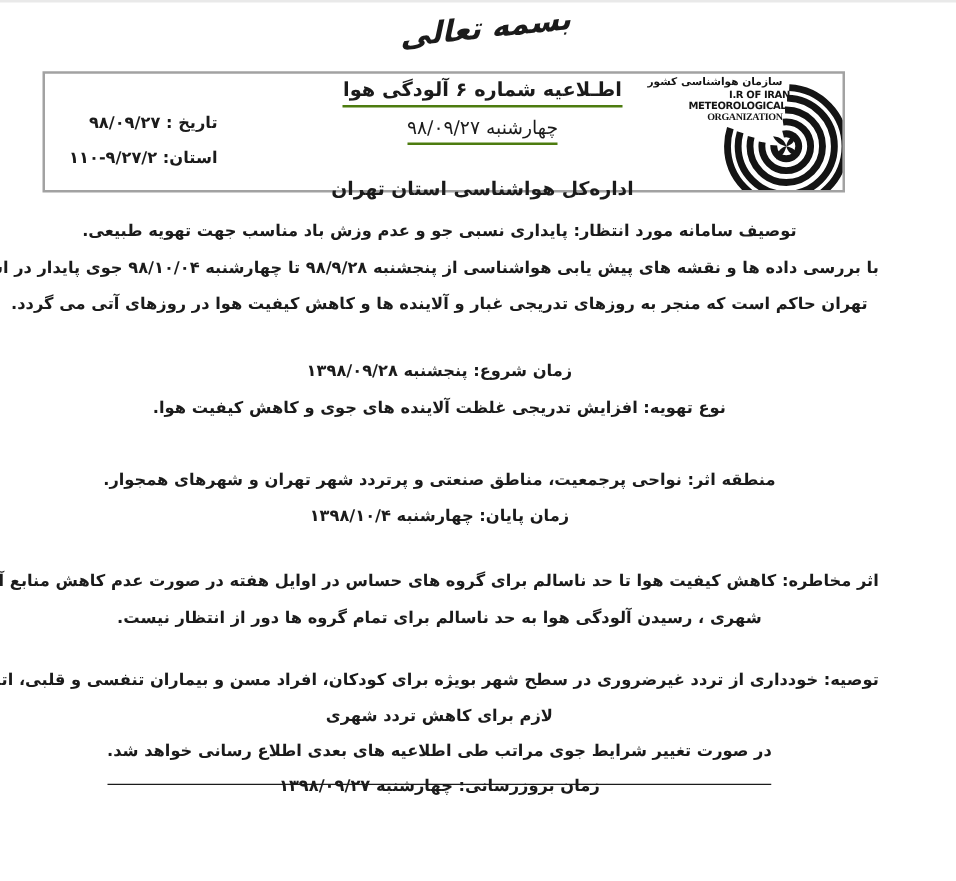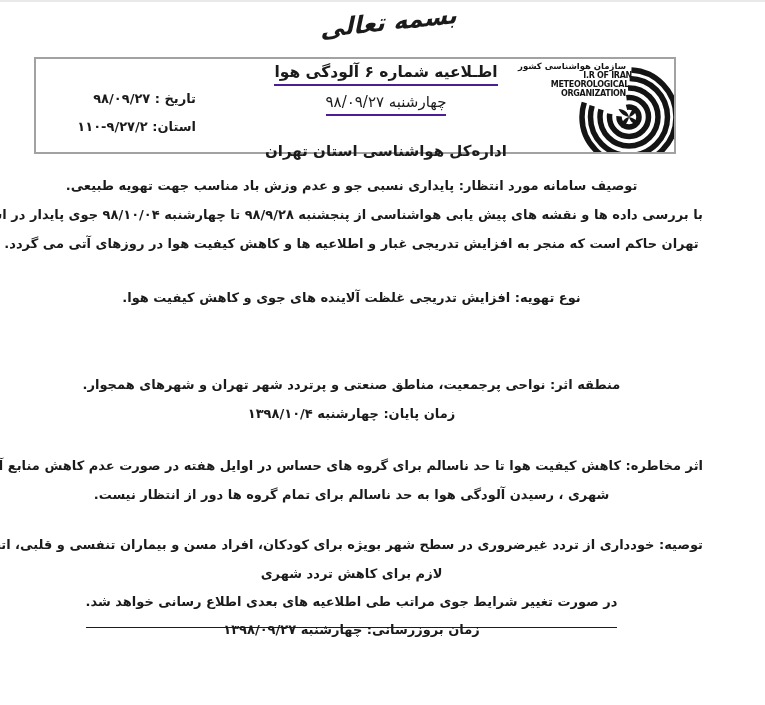--- a/index.html
+++ b/index.html
@@ -26,31 +26,31 @@
   
   .logo { position:absolute; top:0; right:0; width:170px; height:93px; }
   .logo svg { position:absolute; top:0; right:0; display:block; }
   .lt {
     position:absolute; font-weight:bold; white-space:nowrap;
     font-size:8px; letter-spacing:-0.3px; line-height:9px; color:#141414;
   }
   .lt-fa  { top:3px;  right:48px; font-size:8.5px; }
   .lt-en1 { top:12px; right:42px; }
   .lt-en2 { top:21px; right:45px; }
-  .lt-en3 { top:30px; right:48px; }
+  .lt-en3 { top:30px; right:48px;font-family:Liberation Serif, serif; }
 
   
   .head-center { position:absolute; top:0; left:180px; width:340px; text-align:center; }
   .h-title { margin-top:3px;  font-size:15.5px; font-weight:bold; line-height:20px; }
   .h-sub   { margin-top:6px;  font-size:15px;   font-weight:normal; line-height:20px; }
   .h-org   { margin-top:25px;  font-size:15px;   font-weight:bold; line-height:20px; }
-  .ul { border-bottom:2px solid #4c1d95; padding-bottom:2px; display:inline-block; }
+  .ul { border-bottom:2px solid #4d7c0f; padding-bottom:2px; display:inline-block; }
 
   
-  .head-left { position:absolute; top:26px; left:22px; width:138px; }
+  .head-left { position:absolute; top:26px; left:0; width:138px; }
   .meta-line { line-height:28px; font-size:13px; font-weight:bold; white-space:nowrap; text-align:right; }
 
   
   .grp { position:absolute; right:62px; left:0; text-align:center; }
   .ln  { line-height:29px; font-size:13px; font-weight:bold; white-space:nowrap; }
   .ul2 { border-bottom:1.5px solid #1b1b1b; padding-bottom:18px; }
 
   .g-desc   { top:171px; }
   .g-start  { top:283px; }
   .g-region { top:370px; }
@@ -106,24 +106,25 @@
       <div class="meta-line">
         <span>استان:</span>
         <span dir="ltr">۱۱۰-۹/۲۷/۲</span>
       </div>
     </div>
   </div>
 
   <div class="grp g-desc">
     <div class="ln">توصیف سامانه مورد انتظار: پایداری نسبی جو و عدم وزش باد مناسب جهت تهویه طبیعی.</div>
     <div class="ln">با بررسی داده ها و نقشه های پیش یابی هواشناسی از پنجشنبه ۹۸/۹/۲۸ تا چهارشنبه ۹۸/۱۰/۰۴ جوی پایدار در استان</div>
-    <div class="ln">تهران حاکم است که منجر به افزایش تدریجی غبار و اطلاعیه ها و کاهش کیفیت هوا در روزهای آتی می گردد.</div>
+    <div class="ln">تهران حاکم است که منجر به روزهای تدریجی غبار و آلاینده ها و کاهش کیفیت هوا در روزهای آتی می گردد.</div>
   </div>
 
   <div class="grp g-start">
+    <div class="ln">زمان شروع: پنجشنبه ۱۳۹۸/۰۹/۲۸</div>
     <div class="ln">نوع تهویه: افزایش تدریجی غلظت آلاینده های جوی و کاهش کیفیت هوا.</div>
   </div>
 
   <div class="grp g-region">
     <div class="ln">منطقه اثر: نواحی پرجمعیت، مناطق صنعتی و پرتردد شهر تهران و شهرهای همجوار.</div>
     <div class="ln">زمان پایان: چهارشنبه ۱۳۹۸/۱۰/۴</div>
   </div>
 
   <div class="grp g-effect">
     <div class="ln">اثر مخاطره: کاهش کیفیت هوا تا حد ناسالم برای گروه های حساس در اوایل هفته در صورت عدم کاهش منابع آلاینده های</div>

